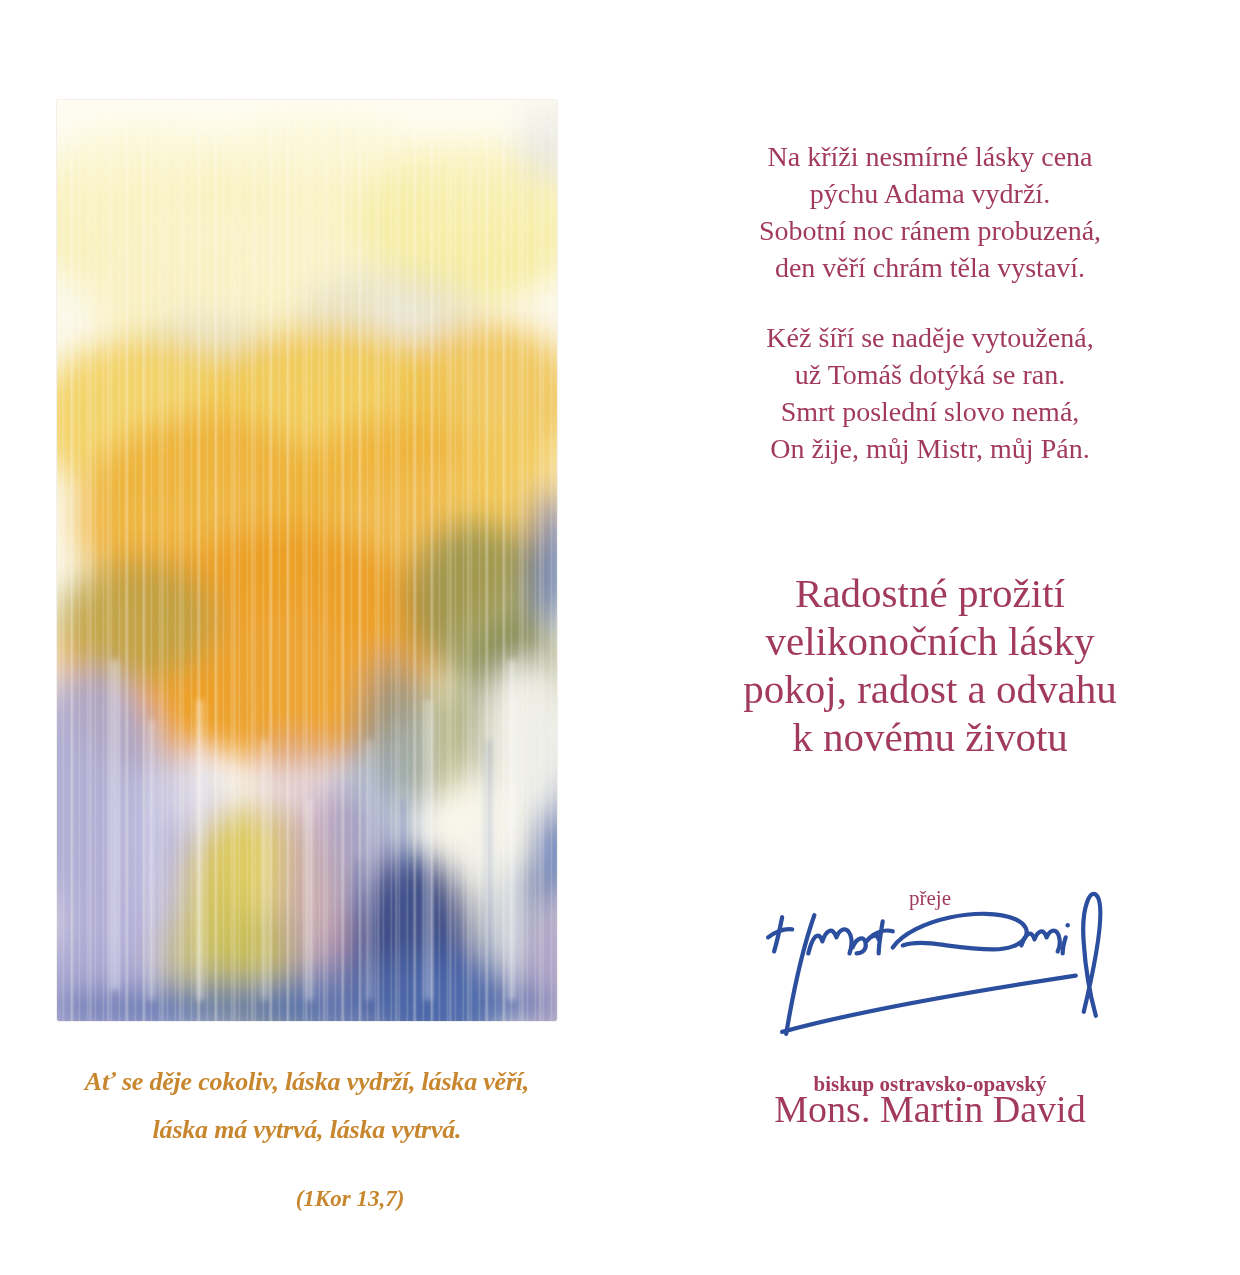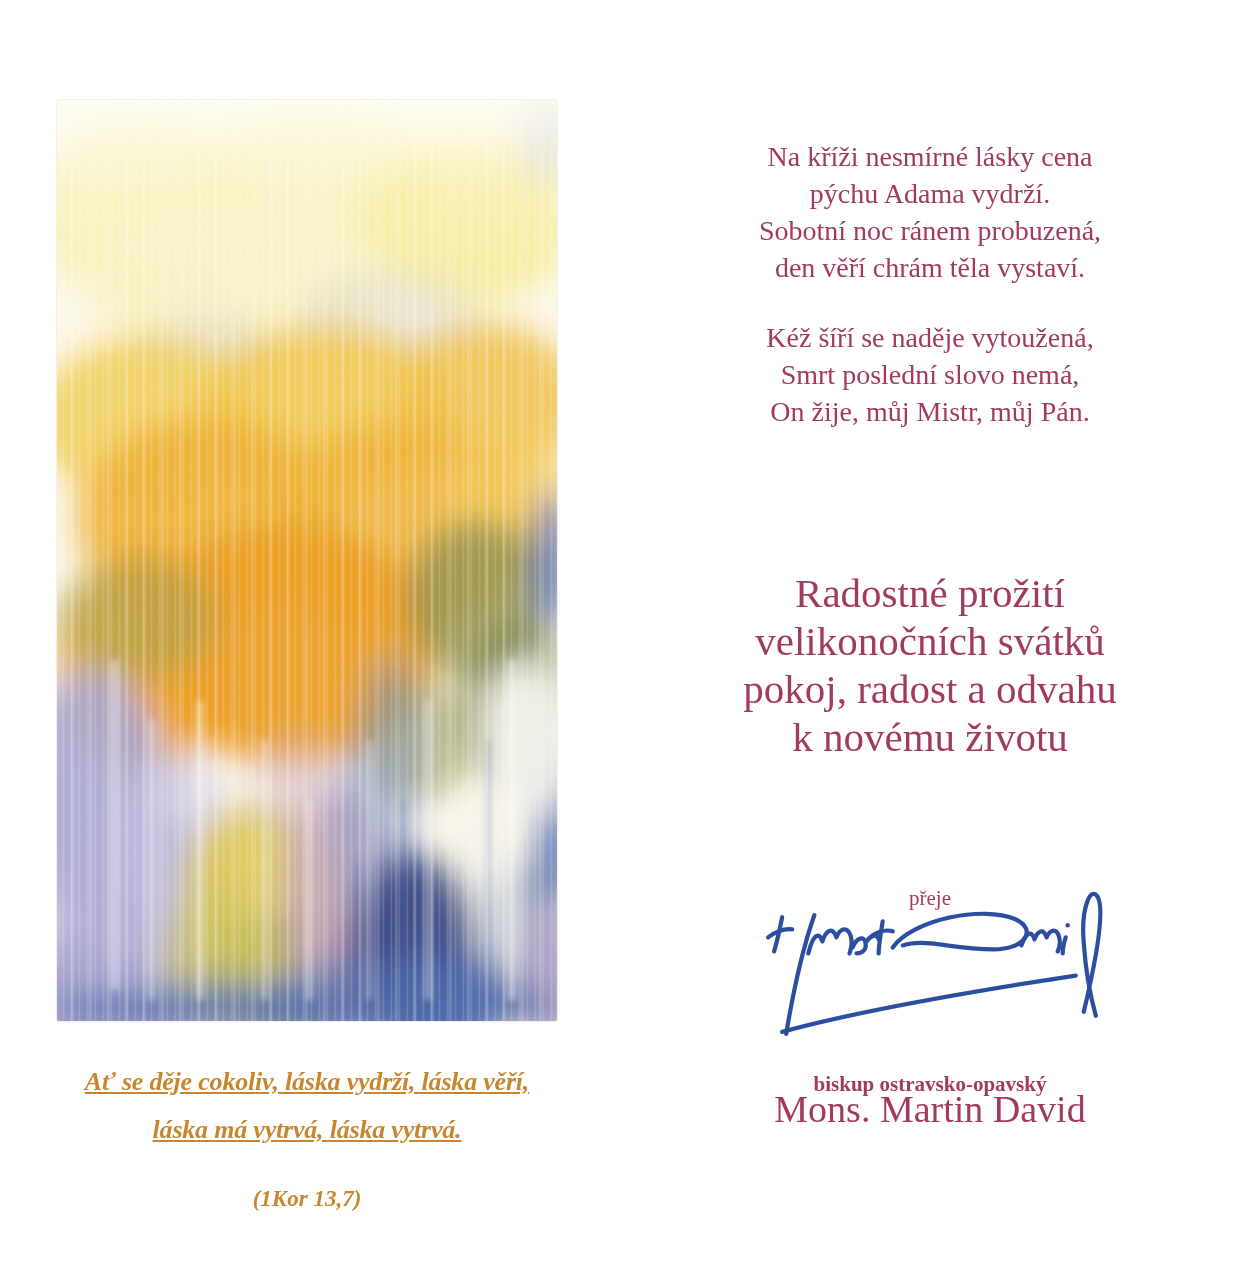--- a/index.html
+++ b/index.html
@@ -35,26 +35,26 @@
       rgba(255,253,243,0.80) 0%,
       rgba(255,253,243,0.35) 10%,
       rgba(255,253,243,0.00) 28%);
   }
 
   
   .left-quote{
     position:absolute;left:0;top:1058px;width:614px;
     text-align:center;color:#c8872e;
     font-style:italic;font-weight:bold;
-    font-size:26px;line-height:48px;letter-spacing:-0.2px;text-decoration:underline;
+    font-size:26px;line-height:48px;letter-spacing:-0.2px;
   }
   .quote-ref{
     position:absolute;left:0;top:1186px;width:614px;
     text-align:center;color:#c8872e;
-    font-style:italic;font-weight:bold;font-size:23px;
+    font-style:italic;font-weight:bold;font-size:23px;padding-left:43px;
   }
 
   
   .rcol{position:absolute;left:630px;width:600px;text-align:center;color:#a23a5f;}
   .stanza1{top:138px;font-size:28px;line-height:37px;font-family:Liberation Serif, serif;}
   .stanza2{top:319px;font-size:28px;line-height:37px;}
   .greeting{top:569px;font-size:41px;line-height:48px;}
   .preje{top:886px;font-size:21px;}
   .sig-name{top:1087px;font-size:38px;}
   .sig-title{top:1072px;font-size:21px;font-weight:bold;}
@@ -166,27 +166,28 @@
 
   <div class="rcol stanza1">
     <div>Na kříži nesmírné lásky cena</div>
     <div>pýchu Adama vydrží.</div>
     <div>Sobotní noc ránem probuzená,</div>
     <div>den věří chrám těla vystaví.</div>
   </div>
 
   <div class="rcol stanza2">
     <div>Kéž šíří se naděje vytoužená,</div>
+    <div>už Tomáš dotýká se ran.</div>
     <div>Smrt poslední slovo nemá,</div>
     <div>On žije, můj Mistr, můj Pán.</div>
   </div>
 
   <div class="rcol greeting">
     <div>Radostné prožití</div>
-    <div>velikonočních svátků</div>
+    <div>velikonočních lásky</div>
     <div>pokoj, radost a odvahu</div>
     <div>k novému životu</div>
   </div>
 
   <div class="rcol preje">přeje</div>
 
   <svg class="signature" viewBox="0 0 370 155">
 
     <path d="M16,52 C24,46 32,43 40,44"></path>
     <path d="M30,32 C28,42 25,56 22,66"></path>

